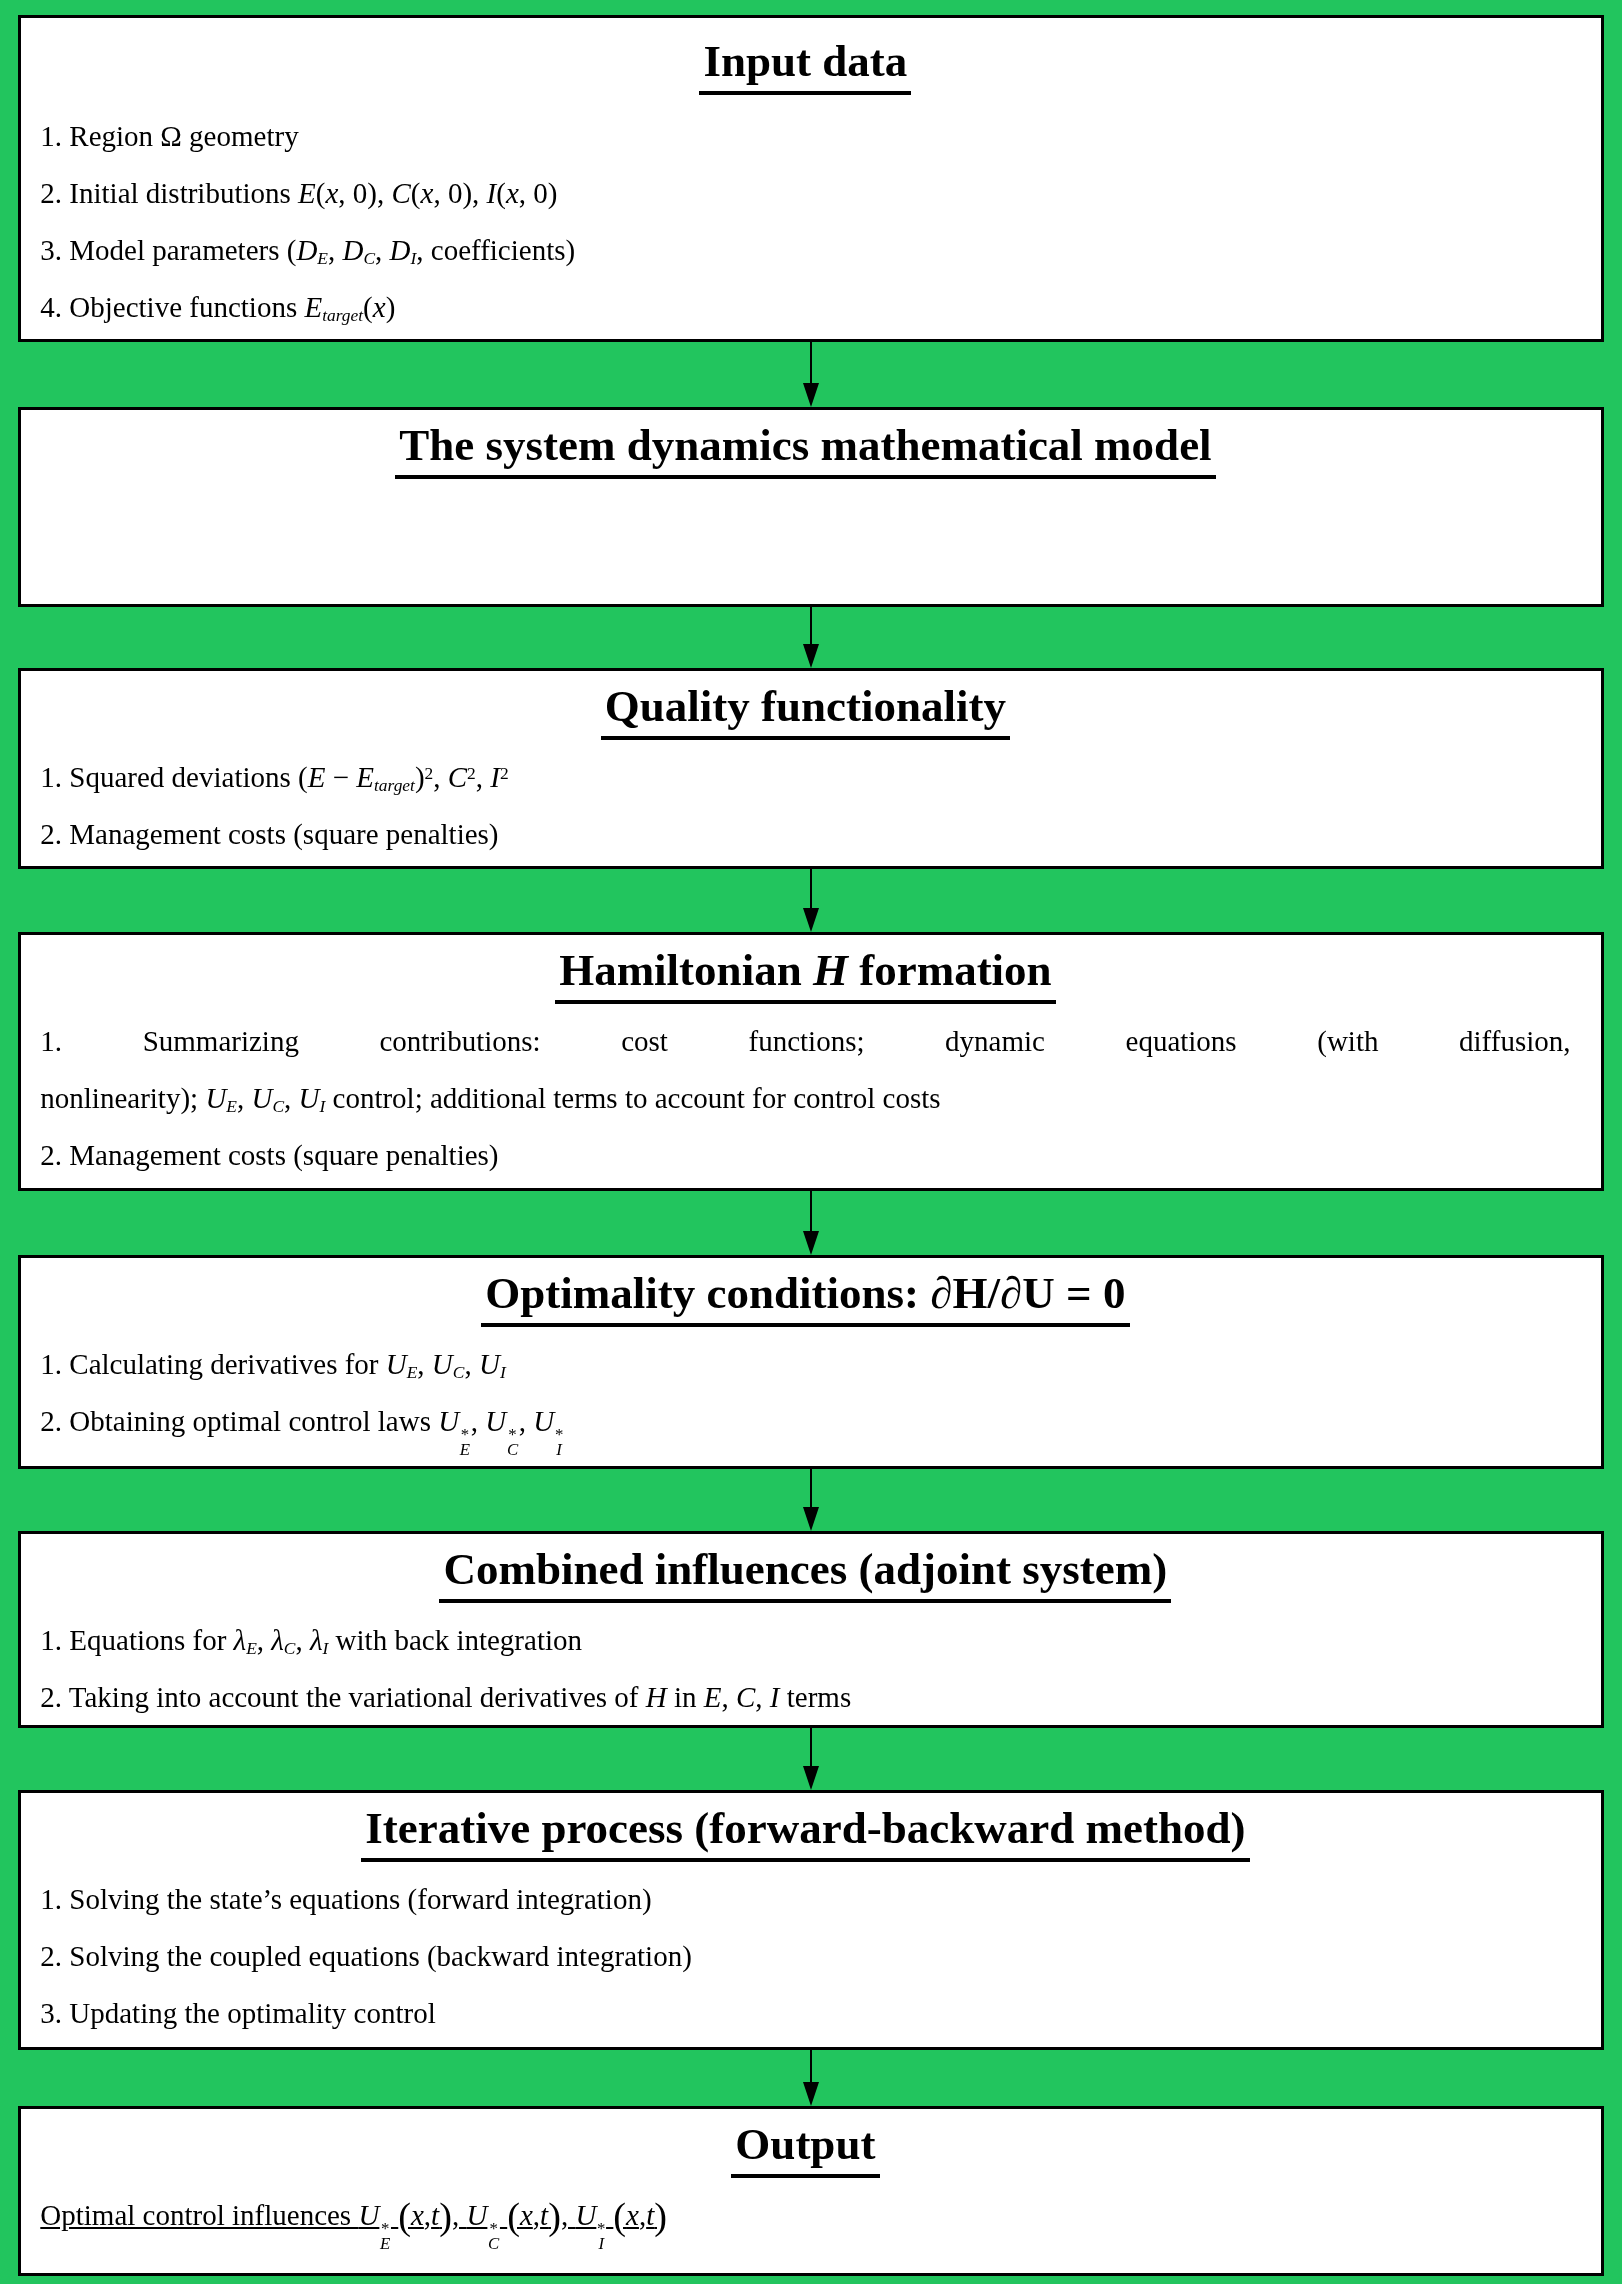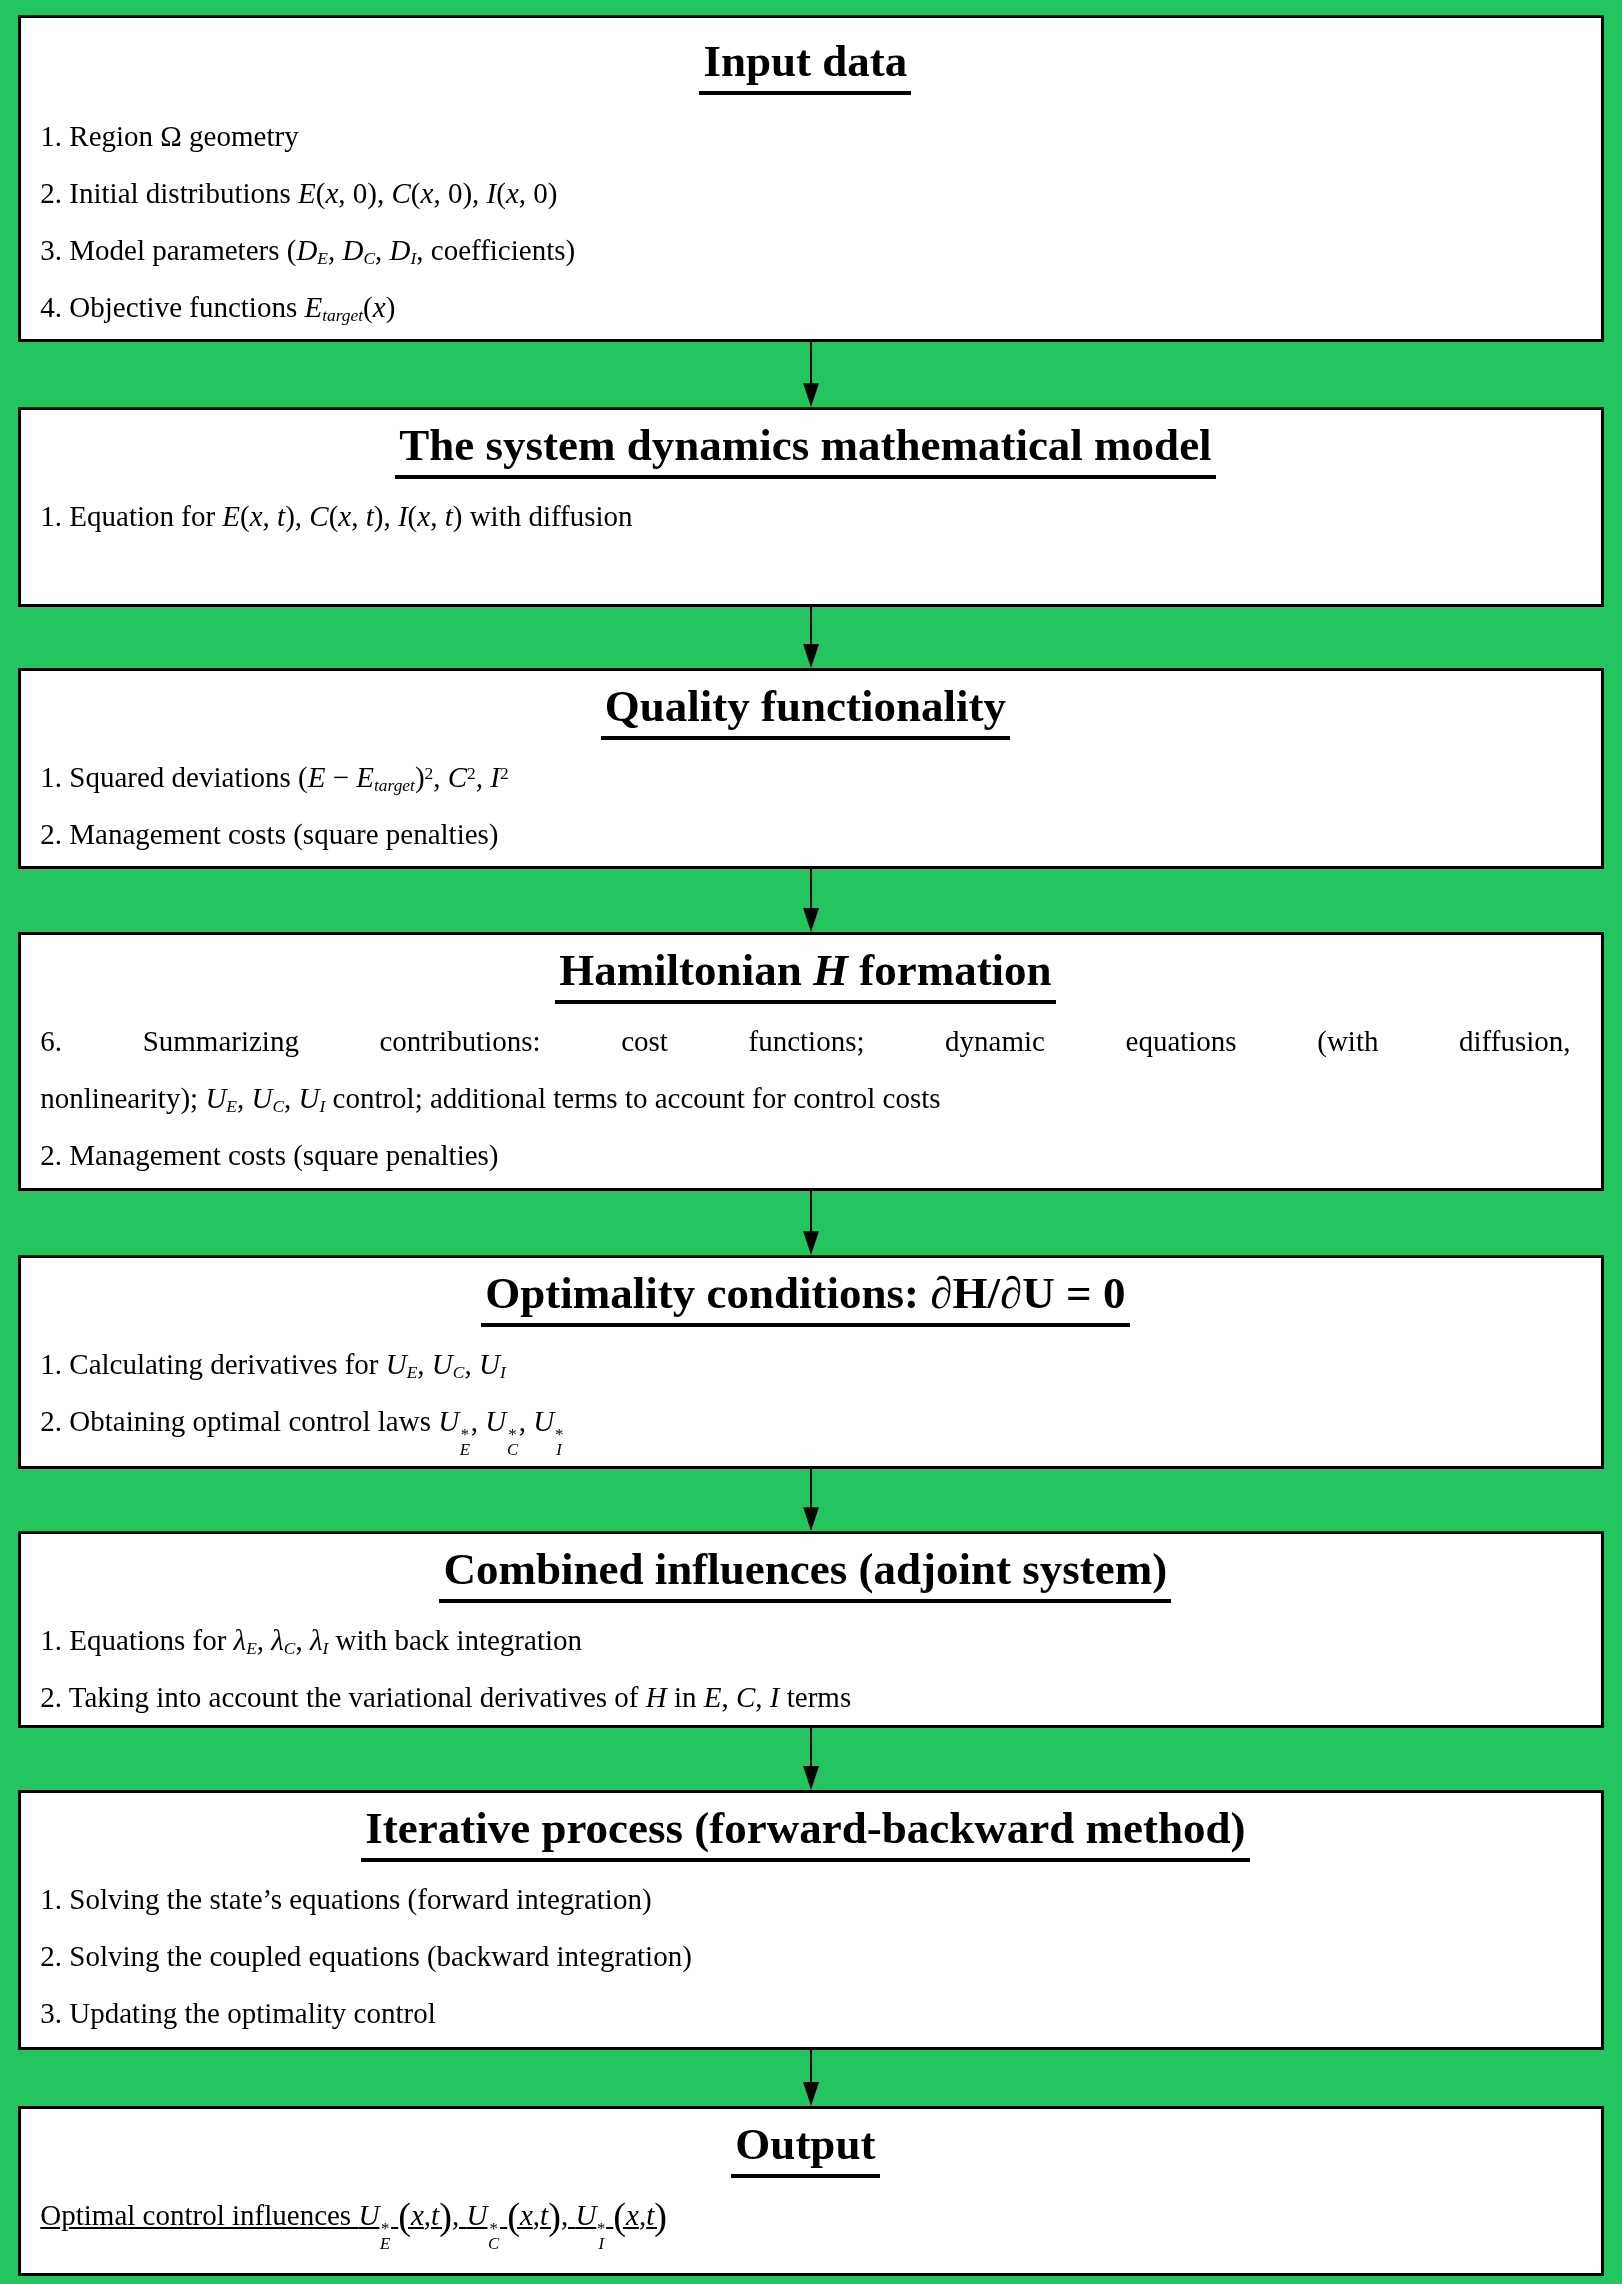--- a/index.html
+++ b/index.html
@@ -57,42 +57,41 @@
       <div class="item">4. Objective functions <i>E<sub>target</sub></i>(<i>x</i>)</div>
     </div>
 
     <div class="arrow" style="height:65px;">
       <div class="shaft"></div>
       <div class="head"></div>
     </div>
 
     <div class="box" style="height:200px; padding-top:9.1px;">
       <div class="title-row" style="margin-bottom:9.1px;"><span class="title-text">The system dynamics mathematical model</span></div>
-      <div class="item">1. Equation for <i>E</i>(<i>x</i>, <i>t</i>), <i>C</i>(<i>x</i>, <i>t</i>), <i>I</i>(<i>x</i>, <i>t</i>) with diffusion</div>
     </div>
 
     <div class="arrow" style="height:61px;">
       <div class="shaft"></div>
       <div class="head"></div>
     </div>
 
     <div class="box" style="height:201px; padding-top:9.1px;">
       <div class="title-row" style="margin-bottom:9.1px;"><span class="title-text">Quality functionality</span></div>
       <div class="item">1. Squared deviations (<i>E</i> − <i>E<sub>target</sub></i>)<sup>2</sup>, <i>C</i><sup>2</sup>, <i>I</i><sup>2</sup></div>
       <div class="item">2. Management costs (square penalties)</div>
     </div>
 
     <div class="arrow" style="height:63px;">
       <div class="shaft"></div>
       <div class="head"></div>
     </div>
 
     <div class="box" style="height:259px; padding-top:9.1px;">
       <div class="title-row" style="margin-bottom:9.1px;"><span class="title-text">Hamiltonian <i>H</i> formation</span></div>
-      <div class="item stretch">6. Summarizing contributions: cost functions; dynamic equations (with diffusion,</div>
+      <div class="item stretch">1. Summarizing contributions: cost functions; dynamic equations (with diffusion,</div>
       <div class="item">nonlinearity); <i>U<sub>E</sub></i>, <i>U<sub>C</sub></i>, <i>U<sub>I</sub></i> control; additional terms to account for control costs</div>
       <div class="item">2. Management costs (square penalties)</div>
     </div>
 
     <div class="arrow" style="height:64px;">
       <div class="shaft"></div>
       <div class="head"></div>
     </div>
 
     <div class="box" style="height:214px; padding-top:9.1px;">

